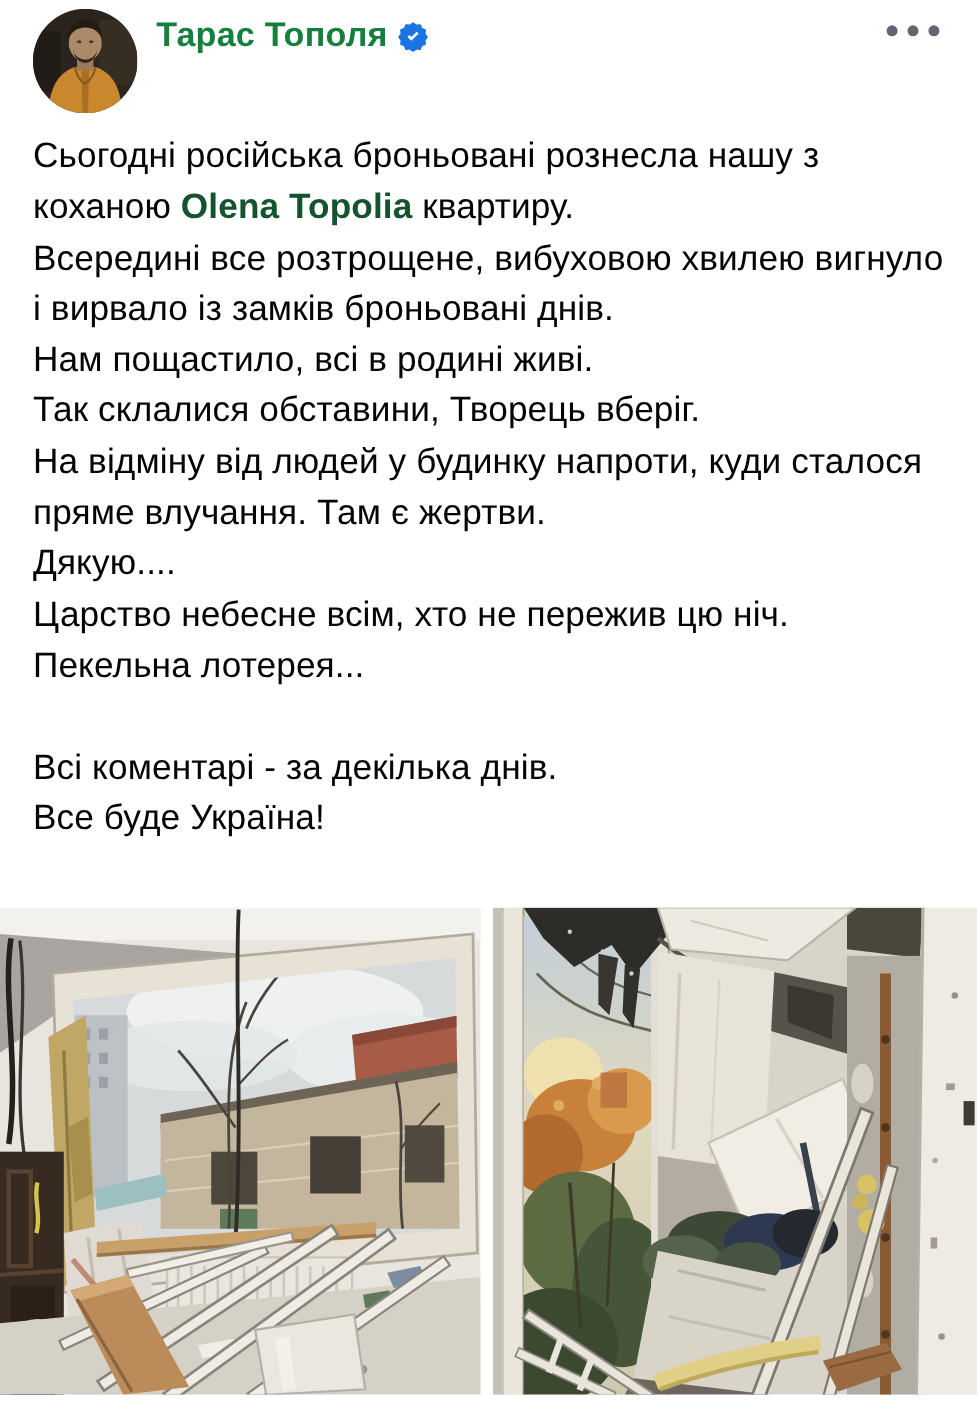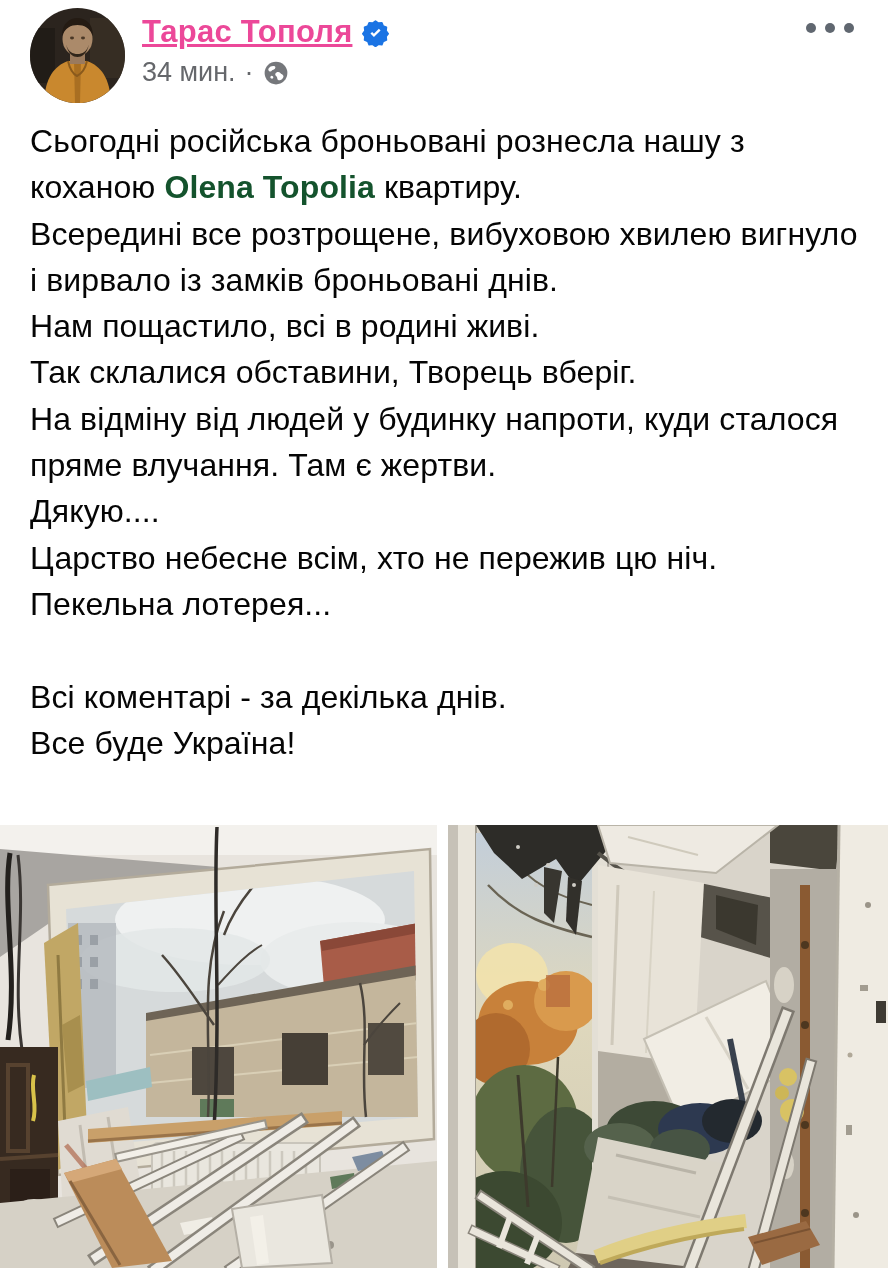--- a/index.html
+++ b/index.html
@@ -24,21 +24,21 @@
     width: 95px; height: 95px; border-radius: 50%;
     overflow: hidden; flex: 0 0 95px;
     margin-top: 2px;
     cursor: pointer;
   }
   .avatar svg { display: block; width: 100%; height: 100%; }
   .header-texts { margin-left: 17px; padding-top: 7px; min-width: 0; }
   .name-row { display: flex; align-items: center; gap: 10px; }
   .profile-name {
     font-size: 31px; font-weight: bold; line-height: 38px;
-    color: #ec4899; letter-spacing: 0.2px; cursor: pointer; text-decoration: underline;
+    color: #15803d; letter-spacing: 0.2px; cursor: pointer;
   }
   .verified-badge { width: 27px; height: 27px; margin-top: 3px; }
   .meta-row {
     display: flex; align-items: center; gap: 9px;
     margin-top: 5px;
     font-size: 27px; color: #65676B; line-height: 32px;
   }
   .meta-sep { color: #65676B; }
   .globe-icon { width: 26px; height: 26px; margin-top: 2px; }
   .more-button {
@@ -97,28 +97,20 @@
       <ellipse cx="42" cy="30" rx="2" ry="1.4" fill="#4a3826"></ellipse>
       <ellipse cx="53" cy="30" rx="2" ry="1.4" fill="#4a3826"></ellipse>
     </svg>
   </div>
   <div class="header-texts">
     <div class="name-row">
       <span class="profile-name">Тарас Тополя</span>
       <svg class="verified-badge" viewBox="0 0 24 24">
         <path fill="#1B74E4" stroke="#1B74E4" stroke-width="1.6" stroke-linejoin="round" d="M12 2.2l2.5 1.9 3.1-.35 1.15 2.9 2.9 1.15-.35 3.1L23.2 13.4l-1.9 2.5.35 3.1-2.9 1.15-1.15 2.9-3.1-.35-2.5 1.9-2.5-1.9-3.1.35-1.15-2.9-2.9-1.15.35-3.1-1.9-2.5 1.9-2.5-.35-3.1 2.9-1.15L6.4 3.75l3.1.35z" transform="translate(0,-1.2)"></path>
         <path fill="#ffffff" d="M10.6 15.6l-3.1-3.1 1.5-1.5 1.6 1.6 4.4-4.4 1.5 1.5z" transform="translate(0,-0.4)"></path>
-      </svg>
-    </div>
-    <div class="meta-row">
-      <span>34 мин.</span>
-      <span class="meta-sep">·</span>
-      <svg class="globe-icon" viewBox="0 0 24 24">
-        <circle cx="12" cy="12" r="10.5" fill="#75777b"></circle>
-        <path fill="#ffffff" d="M5 8c1.5-2 3-2.6 5-2.4 1.6.2 1.8 1.4 1 2.4-.7.9-2.2.8-2.8 1.8-.5.9-1.6 1.1-2.4.5C5 9.7 4.7 8.8 5 8zM12.5 11.5c1.2-.6 2.8-.3 3.7.7.9 1 2.1 1 2.6 2.3.4 1.1-.4 2.4-1.4 3.2-1 .8-2.4 1.4-3.4.8-1-.6-.6-1.8-1.2-2.8-.5-1-1.5-1.3-1.5-2.3 0-.9.5-1.5 1.2-1.9zM8 14.5c.8 0 1.6.7 1.5 1.6-.1.9-1 1.3-1.8 1-.8-.3-1.1-1-.8-1.7.2-.5.6-.9 1.1-.9z"></path>
       </svg>
     </div>
   </div>
 </div>
 <button class="more-button" aria-label="more">
   <svg width="56" height="14" viewBox="0 0 56 14">
     <circle cx="9" cy="7" r="5" fill="#606770"></circle>
     <circle cx="28" cy="7" r="5" fill="#606770"></circle>
     <circle cx="47" cy="7" r="5" fill="#606770"></circle>
   </svg>

